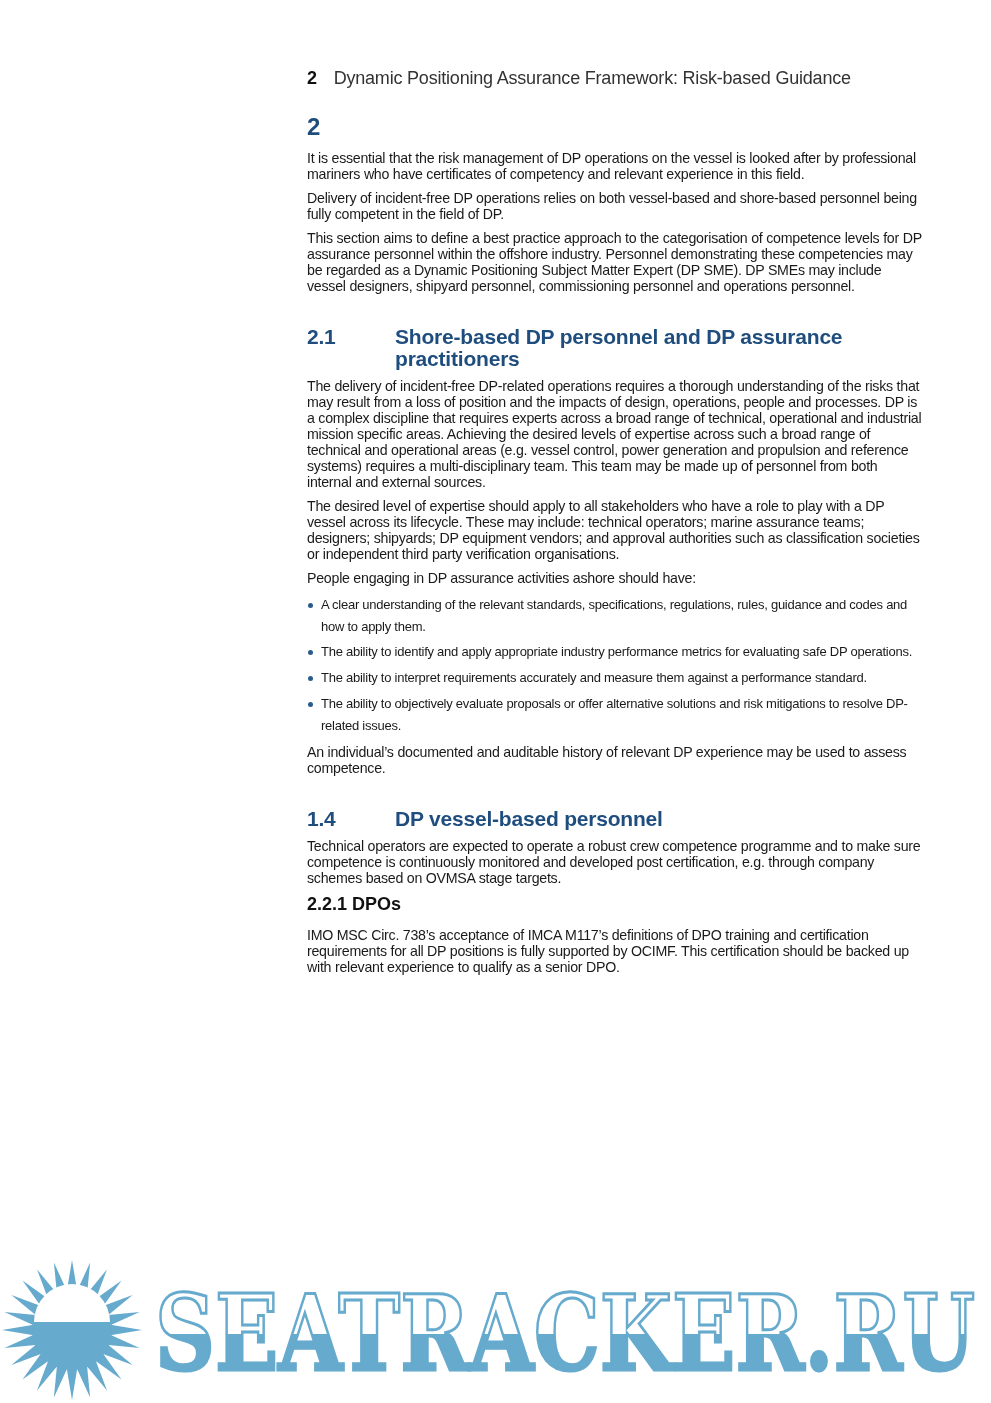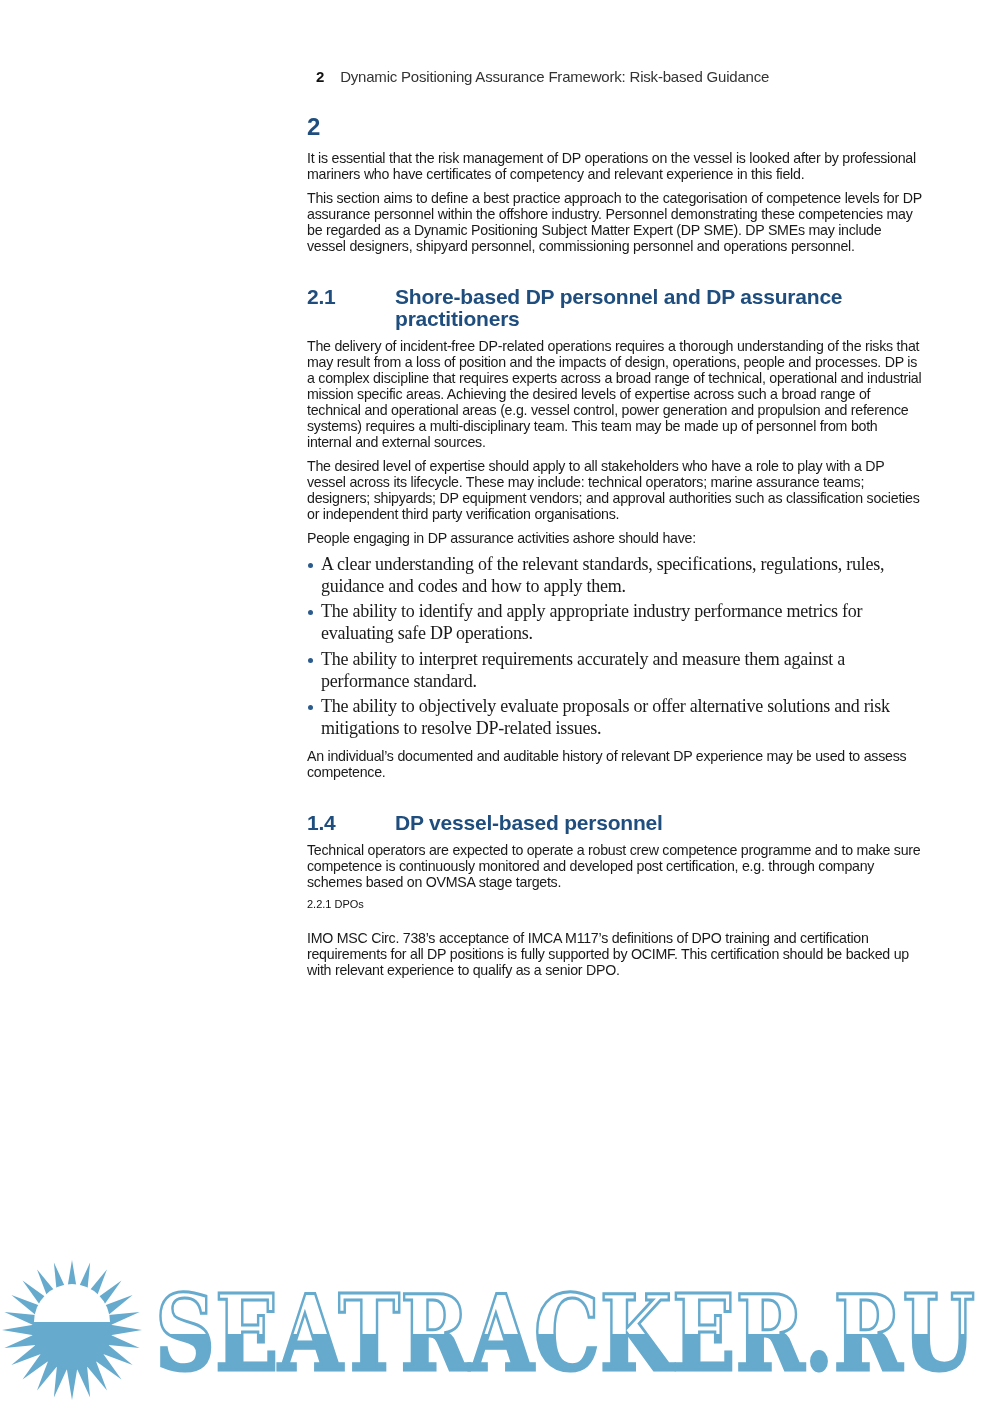--- a/index.html
+++ b/index.html
@@ -1,44 +1,45 @@
 <!DOCTYPE html>
 <html><head>
 <meta charset="utf-8">
 <style>
   html, body { margin: 0; padding: 0; background: #ffffff; }
   body { width: 991px; height: 1403px; position: relative; overflow: hidden;
          font-family: "Liberation Sans", sans-serif; color: #1a1a1a; }
-  .page-header { position: absolute; left: 316px; top: 68px; font-size: 15px; color: #333; letter-spacing: -0.2px; }
+  .page-header { position: absolute; left: 307px; top: 68px; font-size: 18px; color: #333; letter-spacing: -0.2px; }
   .page-header .num { font-weight: bold; color: #111; margin-right: 12px; }
   .content { position: absolute; left: 307px; top: 112px; width: 615px; }
   .h1 { display: flex; color: #1f4e7e; font-weight: bold; font-size: 24px; line-height: 30px; margin: 0 0 8px 0; letter-spacing: -0.3px; }
   .h1 .sec-num { width: 88px; flex: none; }
   .h2 { display: flex; color: #1f4e7e; font-weight: bold; font-size: 21px; line-height: 22px; margin: 32px 0 8px 0; letter-spacing: -0.2px; }
   .h2 .sec-num { width: 88px; flex: none; }
-  .h3 { font-weight: normal; font-size: 11px; margin: 0 0 20px 0; color: #111; }
+  .h3 { font-weight: bold; font-size: 18px; margin: 0 0 12px 0; color: #111; }
   p { margin: 0 0 8px 0; font-size: 14.2px; line-height: 16px; letter-spacing: -0.25px; }
   ul { list-style: none; margin: 0 0 8px 0; padding: 0; }
-  li { position: relative; padding-left: 14px; font-size: 18px; line-height: 21.7px; margin-bottom: 4px; letter-spacing: -0.25px; font-family: Liberation Serif, serif; }
+  li { position: relative; padding-left: 14px; font-size: 13px; line-height: 21.7px; margin-bottom: 4px; letter-spacing: -0.25px; }
   li::before { content: ""; position: absolute; left: 1px; top: 9px; width: 5px; height: 5px; border-radius: 50%; background: #2b5b8c; }
   .watermark { position: absolute; left: 0; top: 1258px; width: 991px; height: 145px; }
 </style>
 </head>
 <body>
 
 <div class="page-header">
   <span class="num">2</span>
   <span>Dynamic Positioning Assurance Framework: Risk-based Guidance</span>
 </div>
 
 <div class="content">
   <h1 class="h1">
     <span class="sec-num">2</span>
   </h1>
   <p>It is essential that the risk management of DP operations on the vessel is looked after by professional mariners who have certificates of competency and relevant experience in this field.</p>
+  <p>Delivery of incident-free DP operations relies on both vessel-based and shore-based personnel being fully competent in the field of DP.</p>
   <p>This section aims to define a best practice approach to the categorisation of competence levels for DP assurance personnel within the offshore industry. Personnel demonstrating these competencies may be regarded as a Dynamic Positioning Subject Matter Expert (DP SME). DP SMEs may include vessel designers, shipyard personnel, commissioning personnel and operations personnel.</p>
 
   <h2 class="h2">
     <span class="sec-num">2.1</span>
     <span>Shore-based DP personnel and DP assurance practitioners</span>
   </h2>
   <p>The delivery of incident-free DP-related operations requires a thorough understanding of the risks that may result from a loss of position and the impacts of design, operations, people and processes. DP is a complex discipline that requires experts across a broad range of technical, operational and industrial mission specific areas. Achieving the desired levels of expertise across such a broad range of technical and operational areas (e.g. vessel control, power generation and propulsion and reference systems) requires a multi-disciplinary team. This team may be made up of personnel from both internal and external sources.</p>
   <p>The desired level of expertise should apply to all stakeholders who have a role to play with a DP vessel across its lifecycle. These may include: technical operators; marine assurance teams; designers; shipyards; DP equipment vendors; and approval authorities such as classification societies or independent third party verification organisations.</p>
   <p>People engaging in DP assurance activities ashore should have:</p>
   <ul>

